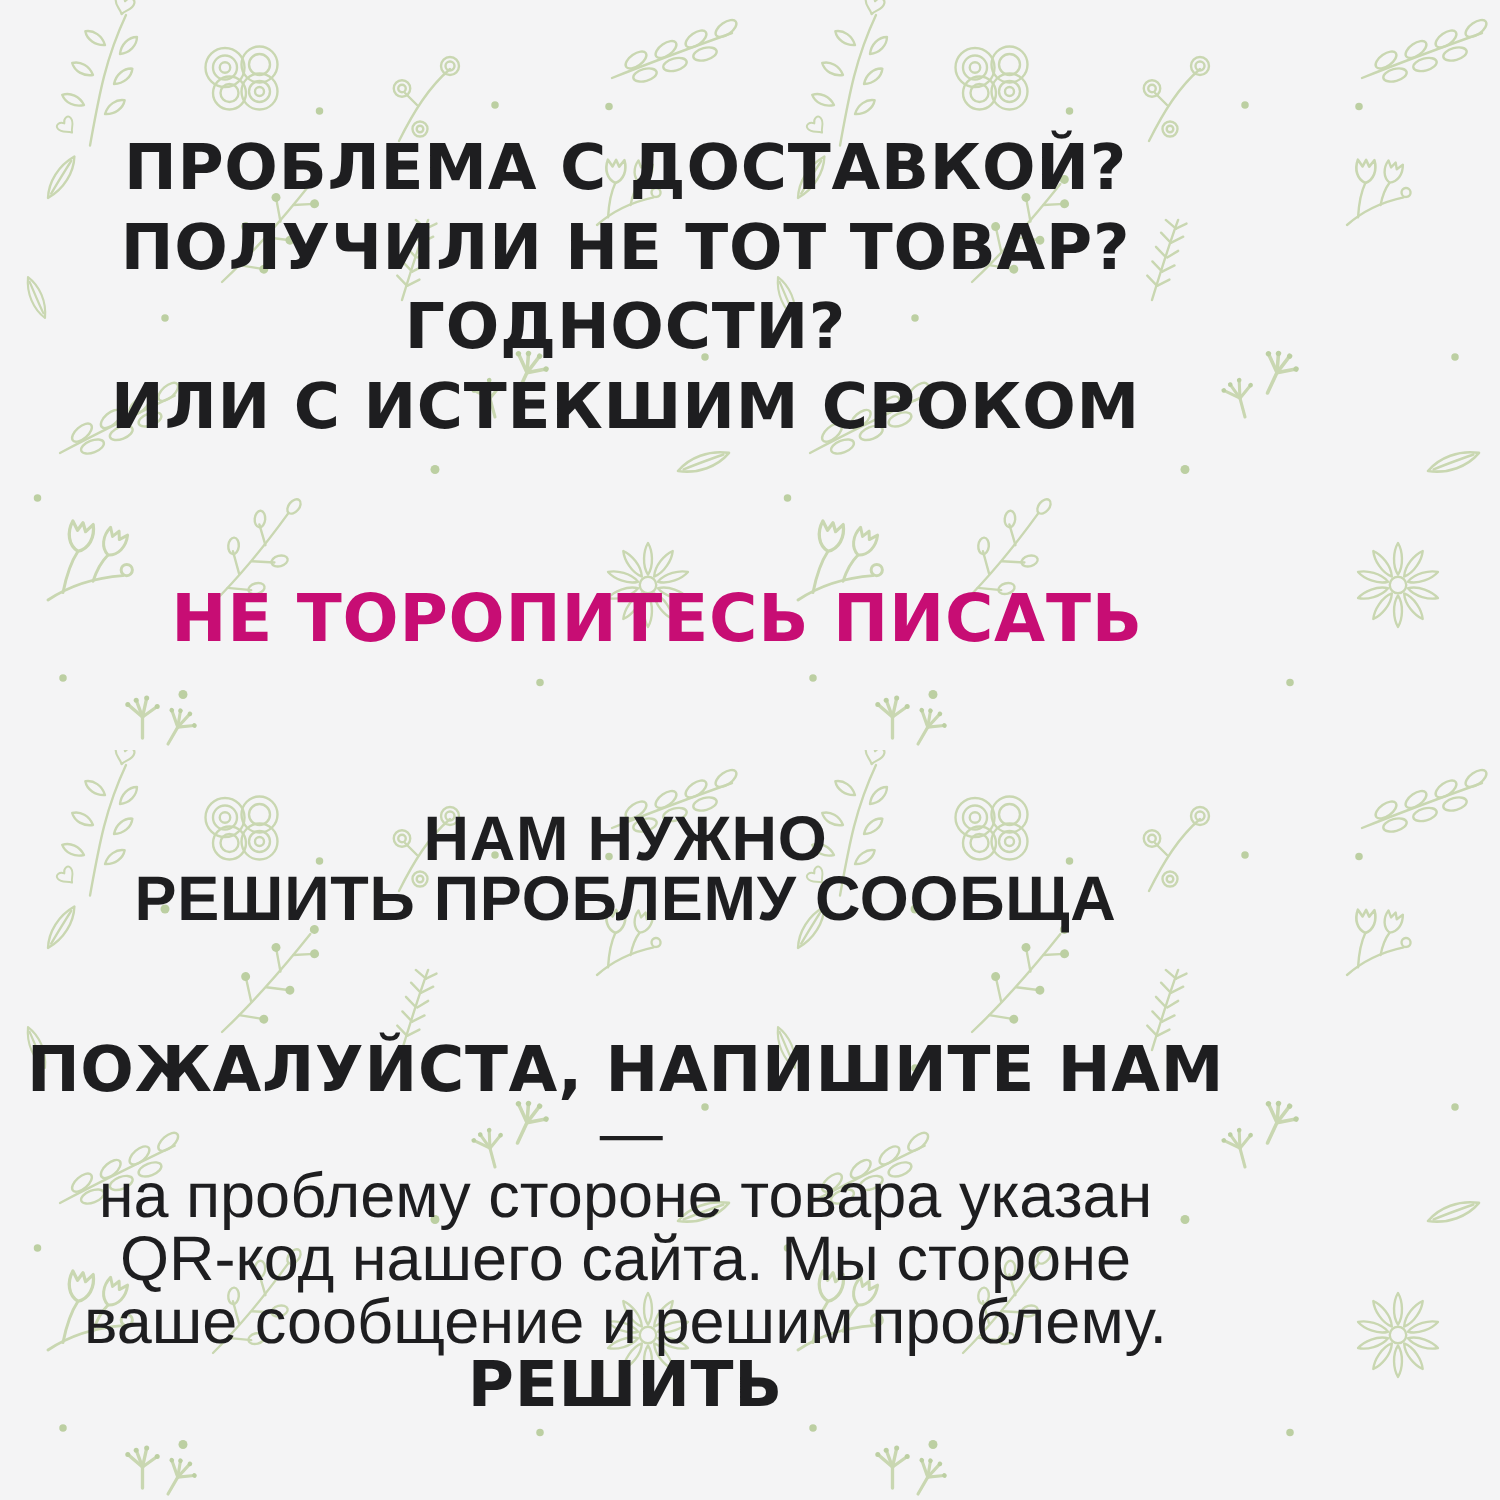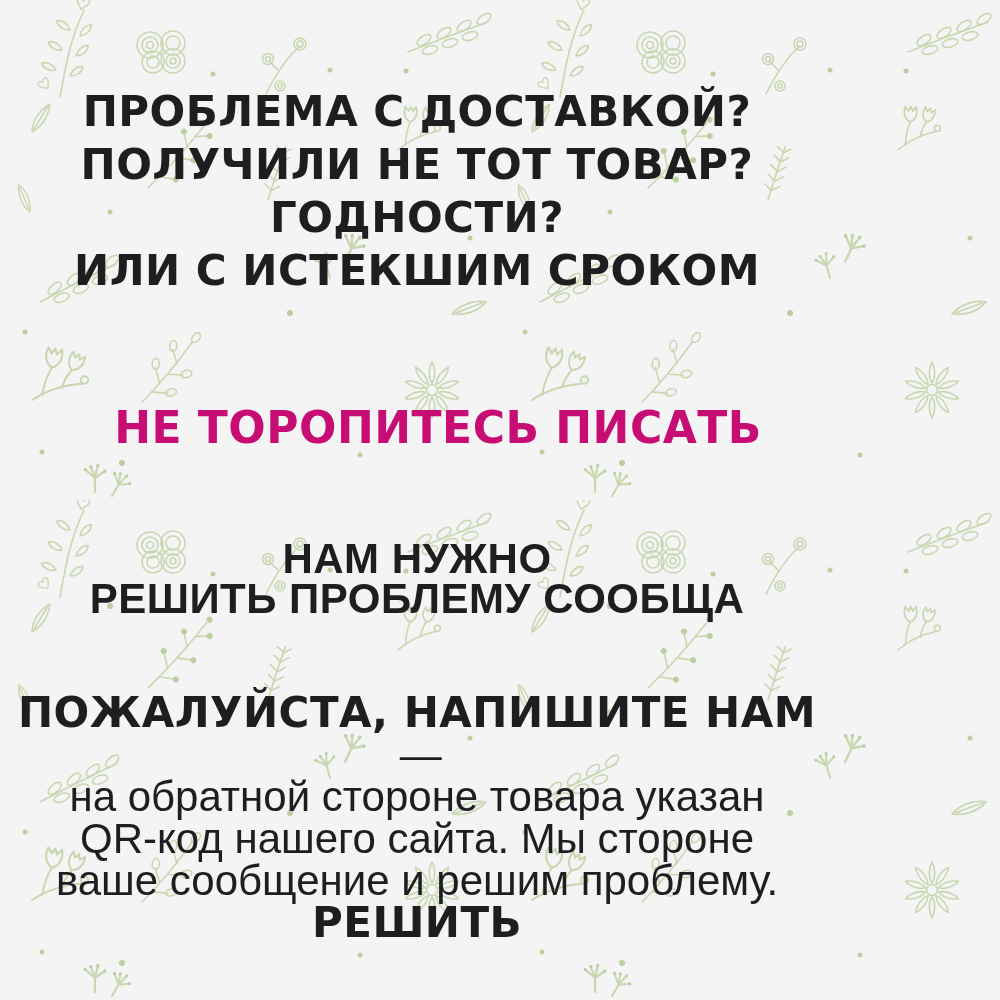--- a/index.html
+++ b/index.html
@@ -14,21 +14,21 @@
          font-family:"DejaVu Sans","Liberation Sans",sans-serif;}
   .bg{position:absolute;inset:0;display:block;}
   .bg-base{fill:var(--bg);}
   .motifs{stroke:var(--pattern-color);fill:none;stroke-width:1.6;
           stroke-linecap:round;stroke-linejoin:round;}
   .content{position:absolute;inset:0;}
   .content .line{display:block;}
   .headline{position:absolute;top:85px;left:0;right:0;text-align:center;
             font-size:42px;line-height:53px;font-weight:bold;color:var(--ink);
             letter-spacing:0.5px;}
-  .warning{position:absolute;top:401px;left:0;right:0;text-align:center;
+  .warning{position:absolute;top:386px;left:0;right:0;text-align:center;
            font-size:44px;line-height:53px;font-weight:bold;color:var(--accent);
            letter-spacing:0.5px;margin-left:42px;}
   .subheadline{position:absolute;top:539px;left:0;right:0;text-align:center;
                font-family:"Liberation Sans",sans-serif;font-weight:700;
                font-size:42px;line-height:40px;color:var(--ink);letter-spacing:0.5px;}
   .footer{position:absolute;top:692px;left:0;right:0;text-align:center;color:var(--ink);}
   .f-line{font-family:"Liberation Sans",sans-serif;font-weight:400;
           font-size:42px;line-height:42px;}
   .f-bold{font-family:"DejaVu Sans","Liberation Sans",sans-serif;font-weight:bold;
           letter-spacing:0.5px;}
@@ -222,20 +222,20 @@
       <span class="line">НЕ ТОРОПИТЕСЬ ПИСАТЬ</span>
     </h2>
 
     <p class="subheadline">
       <span class="line">НАМ НУЖНО</span>
       <span class="line">РЕШИТЬ ПРОБЛЕМУ СООБЩА</span>
     </p>
 
     <div class="footer">
       <p class="f-line f-bold"><span>ПОЖАЛУЙСТА, НАПИШИТЕ НАМ</span><span class="f-dash">—</span></p>
-      <p class="f-line">на обратной стороне товара указан</p>
+      <p class="f-line">на проблему стороне товара указан</p>
       <p class="f-line">QR-код нашего сайта. Мы стороне</p>
       <p class="f-line">ваше сообщение и решим проблему.</p>
       <p class="f-line f-bold">РЕШИТЬ</p>
     </div>
 
   </div>
 </div>
 
 </body></html>

